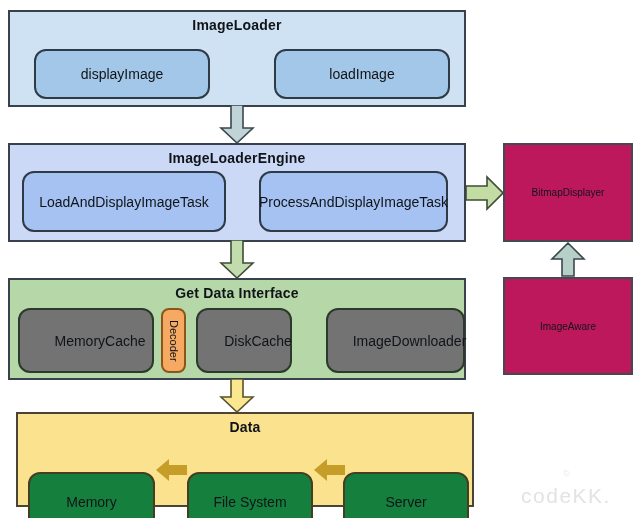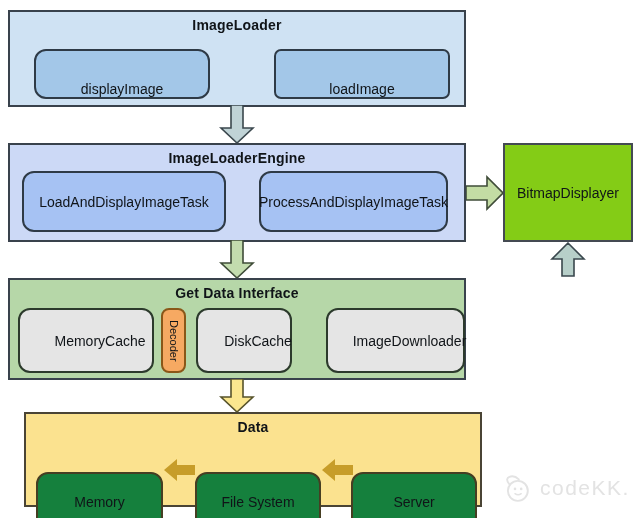--- a/index.html
+++ b/index.html
@@ -39,74 +39,75 @@
     border-radius: 12px;
     display: flex;
     align-items: center;
     justify-content: center;
     font-size: 14px;
     color: #101418;
     text-align: center;
   }
 
   .s1 { background: #cfe2f3; }
-  .s1 .node { background: #a3c7e8; align-items: flex-end; }
+  .s1 .node { background: #a3c7e8; }
 
   .s2 { background: #ccd9f6; }
   .s2 .node { background: #a6c2f3; }
 
   .s3 { background: #b6d7a8; }
-  .s3 .node { background: #e5e5e5; border-color: #2c3a2c; padding-left: 28px; }
+  .s3 .node { background: #737373; border-color: #2c3a2c; padding-left: 28px; }
   .node.decoder {
     background: #f6a962;
     border: 2px solid #8a5718;
     border-radius: 8px;
     font-size: 11px;
     writing-mode: vertical-rl;
     text-orientation: mixed;
     padding: 0;
   }
 
   .s4 { background: #fbe28f; border-color: #4a4435; }
   .s4 .node { background: #15803d; border-color: #463e22; margin-top: 32px; }
 
   .sidebox {
-    background: #84cc16;
+    background: #be185d;
     border: 2px solid #444a52;
     display: flex;
     align-items: center;
     justify-content: center;
-    font-size: 14px;
+    font-size: 10px;
     color: #101418;
   }
 
   svg.arrow { display: block; }
 
   
   .watermark {
     display: flex;
     align-items: center;
     gap: 6px;
     color: #e3e3e3;
     font-size: 21px;
     letter-spacing: 1.5px;
     user-select: none;
+    flex-direction: column;
   }
 </style>
 </head>
 <body>
 
 <div id="stage">
 
   <div class="abs section s1" style="left:8px; top:10px; width:458px; height:97px;">
     <div class="section-title">ImageLoader</div>
     <div class="abs node" style="left:24px; top:37px; width:176px; height:50px;">
       <span>displayImage</span>
     </div>
-    <div class="abs node" style="left:264px; top:37px; width:176px; height:50px;border-radius:7px;">
+    <div class="abs node" style="left:264px; top:37px; width:176px; height:50px;">
       <span>loadImage</span>
     </div>
   </div>
 
   <svg class="abs arrow" style="left:219px; top:105px;" width="36" height="39" viewBox="0 0 36 39">
     <polygon points="12,0 24,0 24,23 34,23 18,38 2,23 12,23" fill="#c0d3d6" stroke="#3a474d" stroke-width="1.6"></polygon>
   </svg>
 
   <div class="abs section s2" style="left:8px; top:143px; width:458px; height:99px;">
     <div class="section-title">ImageLoaderEngine</div>
@@ -143,26 +144,29 @@
       <span>Decoder</span>
     </div>
     <div class="abs node" style="left:186px; top:28px; width:96px; height:65px;">
       <span>DiskCache</span>
     </div>
     <div class="abs node" style="left:316px; top:28px; width:139px; height:65px;">
       <span>ImageDownloader</span>
     </div>
   </div>
 
+  <div class="abs sidebox" style="left:503px; top:277px; width:130px; height:98px;">
+    <span>ImageAware</span>
+  </div>
 
   <svg class="abs arrow" style="left:219px; top:379px;" width="36" height="34" viewBox="0 0 36 34">
     <polygon points="12,0 24,0 24,18 34,18 18,33 2,18 12,18" fill="#fbe78f" stroke="#57532b" stroke-width="1.6"></polygon>
   </svg>
 
-  <div class="abs section s4" style="left:24px; top:412px; width:458px; height:95px;">
+  <div class="abs section s4" style="left:16px; top:412px; width:458px; height:95px;">
     <div class="section-title">Data</div>
     <div class="abs node" style="left:10px; top:26px; width:127px; height:60px;">
       <span>Memory</span>
     </div>
     <div class="abs node" style="left:169px; top:26px; width:126px; height:60px;">
       <span>File System</span>
     </div>
     <div class="abs node" style="left:325px; top:26px; width:126px; height:60px;">
       <span>Server</span>
     </div>

